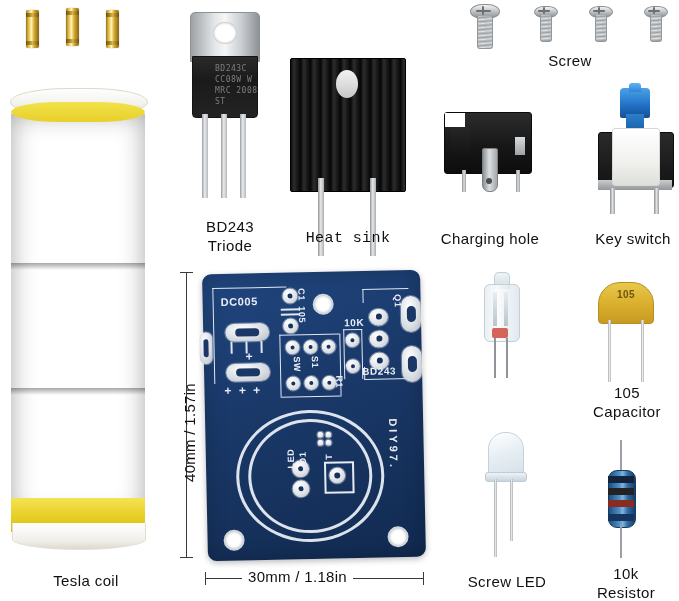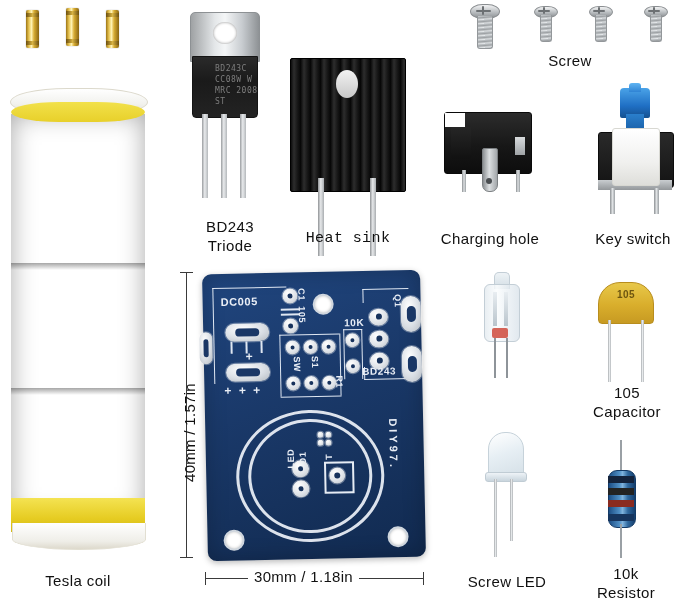--- a/index.html
+++ b/index.html
@@ -268,21 +268,21 @@
 
   <div class="coil-wrap">
     <div class="coil-body"></div>
     <div class="coil-seam" style="top:175px;"></div>
     <div class="coil-seam" style="top:300px;"></div>
     <div class="coil-top-cap"></div>
     <div class="coil-top-tape"></div>
     <div class="coil-bot-tape"></div>
     <div class="coil-base"></div>
   </div>
-  <div class="lbl" style="left:8px;top:572px;width:140px;text-align:center;">Tesla coil</div>
+  <div class="lbl" style="left:16px;top:572px;width:140px;text-align:center;">Tesla coil</div>
 
   <div class="part" style="left:190px;top:12px;width:70px;height:190px;">
     <div class="to220-tab">
       <div class="to220-hole"></div>
     </div>
     <div class="to220-body">
       <div class="to220-txt">
         <div>BD243C</div>
         <div>CC08W  W</div>
         <div>MRC 2008</div>
@@ -461,21 +461,21 @@
     <div class="dim-v" style="left:186px;top:272px;height:285px;"></div>
     <div class="cap-h" style="left:180px;top:272px;"></div>
     <div class="cap-h" style="left:180px;top:557px;"></div>
     <div class="dim-txt vert" style="left:181px;top:482px;">40mm / 1.57in</div>
   </div>
 
   <div>
     <div class="dim-h" style="left:205px;top:578px;width:218px;"></div>
     <div class="cap-v" style="left:205px;top:572px;"></div>
     <div class="cap-v" style="left:423px;top:572px;"></div>
-    <div class="dim-txt" style="left:248px;top:568px;background:#fff;padding:0 6px;text-align:center;">30mm / 1.18in</div>
+    <div class="dim-txt" style="left:242px;top:568px;background:#fff;padding:0 6px;text-align:center;">30mm / 1.18in</div>
   </div>
 
   <div class="part" style="left:478px;top:272px;width:50px;height:110px;">
     <div class="neon-tip"></div>
     <div class="neon-glass"></div>
     <div class="neon-el" style="left:15px;"></div>
     <div class="neon-el" style="left:26px;"></div>
     <div class="neon-red"></div>
     <div class="neon-wire" style="left:16px;"></div>
     <div class="neon-wire" style="left:28px;"></div>

